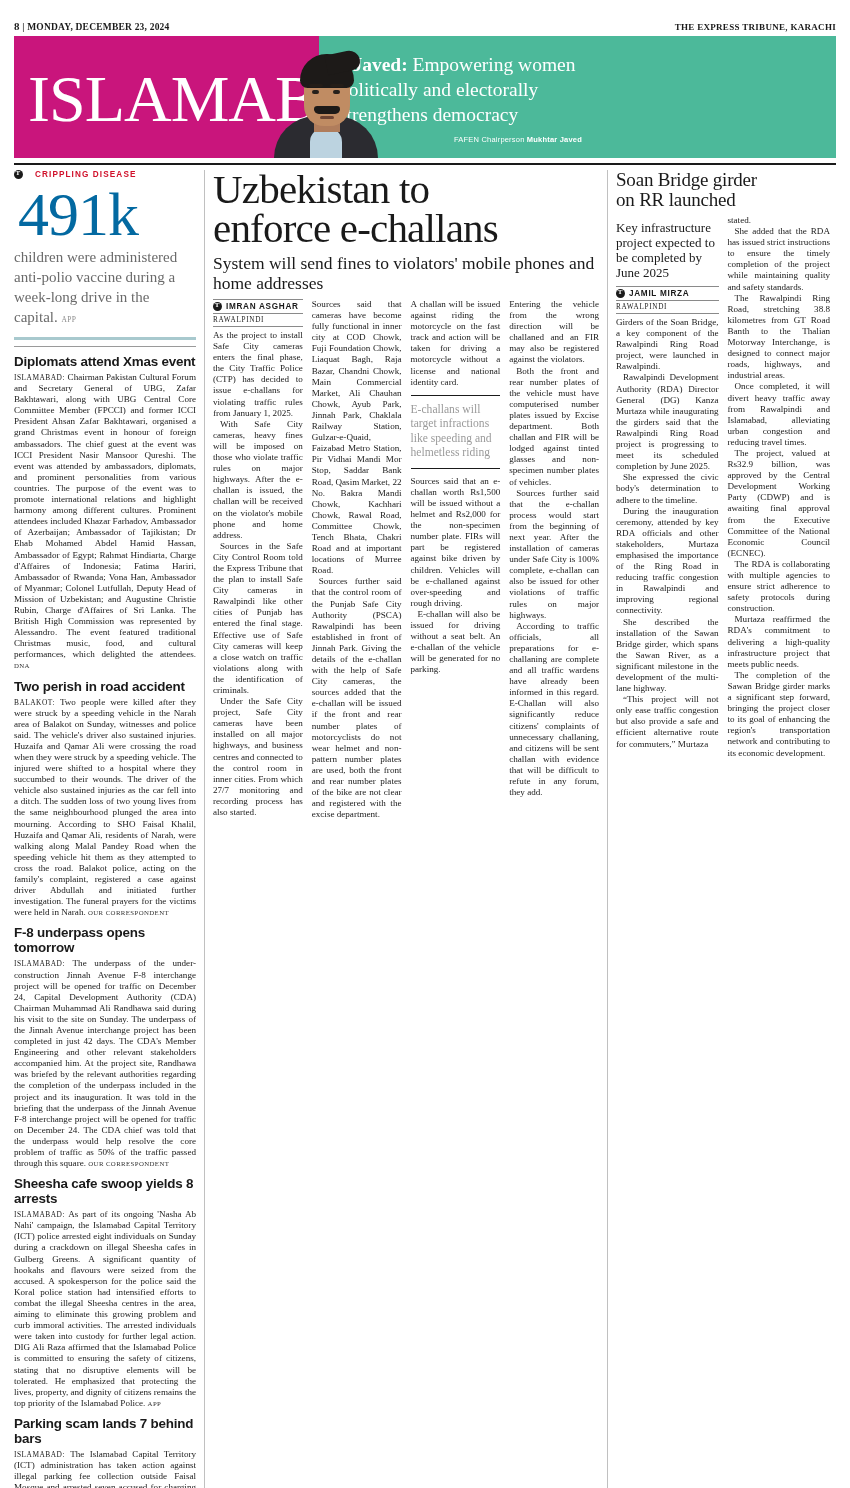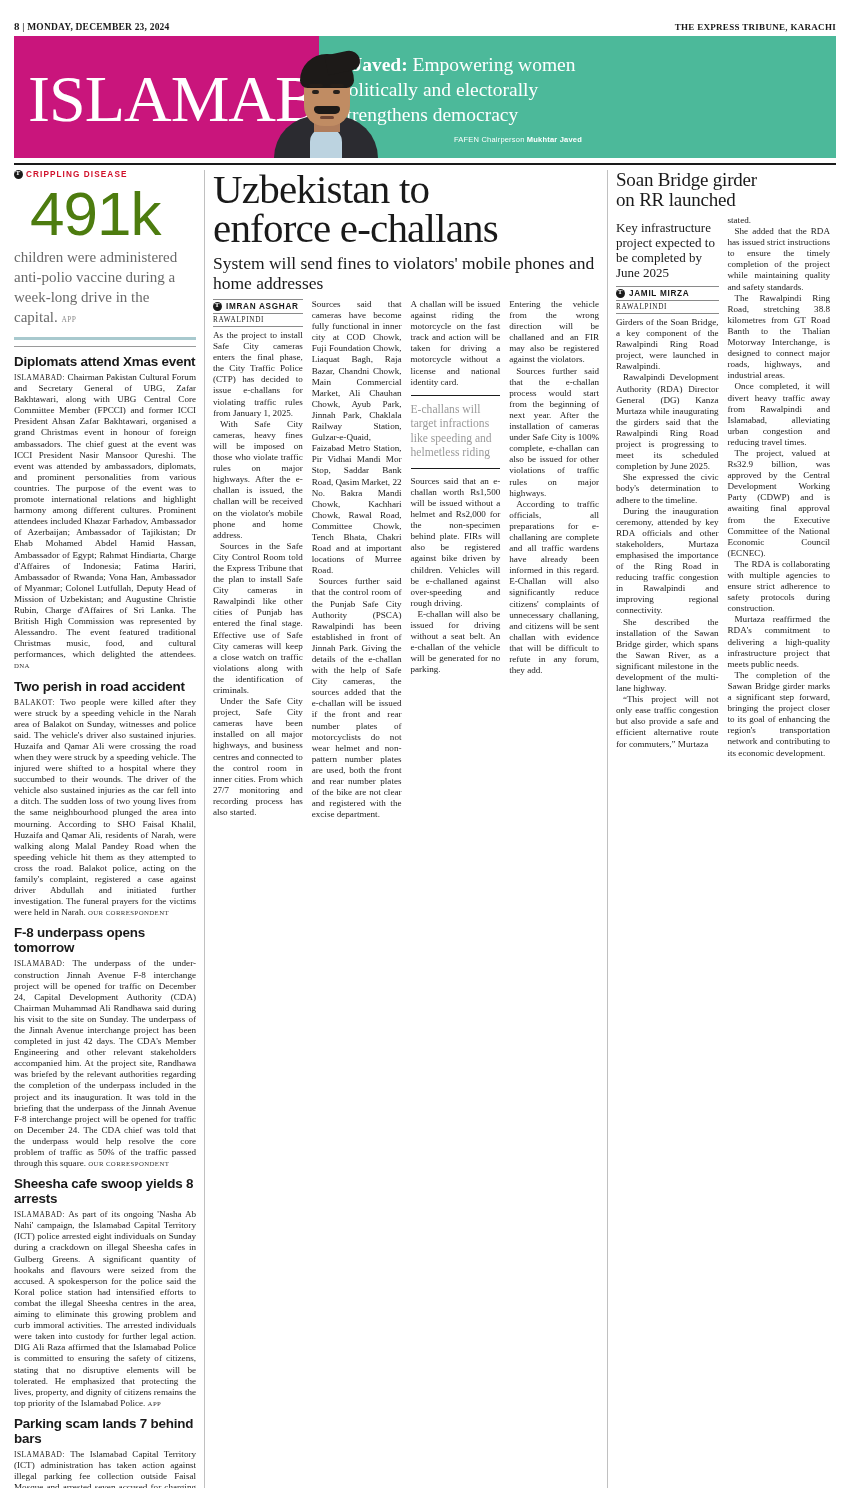--- a/index.html
+++ b/index.html
@@ -69,28 +69,28 @@
   .rule-thin  { border-top:.7px solid #9a9a9a; }
 
   
   .main-grid { display:flex; margin-top:5px; }
   .col-left { width:190px; padding-right:8px; }
   .col-mid  { width:404px; padding:0 8px; border-left:.7px solid #c0c0c0; border-right:.7px solid #c0c0c0; }
   .col-right{ width:222px; padding-left:8px; }
 
   
   .kicker { font-family:"Liberation Sans", sans-serif; font-size:8.2px; font-weight:700;
-            letter-spacing:1.1px; color:#d0102a; display:flex; align-items:center; gap:3px; }
+            letter-spacing:1.1px; color:#d0102a; display:flex; align-items:center; gap:12px; }
   .tlogo { display:inline-block; width:9px; height:9px; border-radius:50%;
            background:#1a1a1a; position:relative; }
   .tlogo::after { content:"T"; position:absolute; left:0; right:0; top:-1px; text-align:center;
            font-size:7px; color:#fff; font-family:"Liberation Serif", serif; font-weight:700; }
 
-  .bignum { font-family:Liberation Sans, sans-serif; font-size:62px; line-height:62px;
-            color:#4d7c0f; letter-spacing:-1px; margin:4px 0 2px 16px; }
+  .bignum { font-family:Liberation Serif, serif; font-size:62px; line-height:62px;
+            color:#0369a1; letter-spacing:-1px; margin:4px 0 2px 4px; }
   .bigtext { font-family:"Liberation Serif", serif; font-size:15px; line-height:20px;
              color:#6a6a6a; }
   .bigtext .src { font-size:7.5px; color:#8a8a8a; letter-spacing:.3px; }
   .teal-rule { border-top:3px solid #a8c9ce; margin:7px 0 0 0; }
 
   h2.brief {
     font-family:"Liberation Sans", sans-serif; font-size:13.4px; font-weight:700;
     line-height:15px; margin:7px 0 3px 0; letter-spacing:-.2px;
   }
   p.body {
@@ -254,25 +254,26 @@
           <p class="body">Sources in the Safe City Control Room told the Express Tribune that the plan to install Safe City cameras in Rawalpindi like other cities of Punjab has entered the final stage. Effective use of Safe City cameras will keep a close watch on traffic violations along with the identification of criminals.</p>
           <p class="body">Under the Safe City project, Safe City cameras have been installed on all major highways, and business centres and connected to the control room in inner cities. From which 27/7 monitoring and recording process has also started.</p>
         </div>
         <div>
           <p class="body">Sources said that cameras have become fully functional in inner city at COD Chowk, Fuji Foundation Chowk, Liaquat Bagh, Raja Bazar, Chandni Chowk, Main Commercial Market, Ali Chauhan Chowk, Ayub Park, Jinnah Park, Chaklala Railway Station, Gulzar-e-Quaid, Faizabad Metro Station, Pir Vidhai Mandi Mor Stop, Saddar Bank Road, Qasim Market, 22 No. Bakra Mandi Chowk, Kachhari Chowk, Rawal Road, Committee Chowk, Tench Bhata, Chakri Road and at important locations of Murree Road.</p>
           <p class="body">Sources further said that the control room of the Punjab Safe City Authority (PSCA) Rawalpindi has been established in front of Jinnah Park. Giving the details of the e-challan with the help of Safe City cameras, the sources added that the e-challan will be issued if the front and rear number plates of motorcyclists do not wear helmet and non-pattern number plates are used, both the front and rear number plates of the bike are not clear and registered with the excise department.</p>
         </div>
         <div>
           <p class="body" style="margin-bottom:0">A challan will be issued against riding the motorcycle on the fast track and action will be taken for driving a motorcycle without a license and national identity card.</p>
           <div class="pullq">E-challans will target infractions like speeding and helmetless riding</div>
-          <p class="body">Sources said that an e-challan worth Rs1,500 will be issued without a helmet and Rs2,000 for the non-specimen behind plate. FIRs will also be registered against bike driven by children. Vehicles will be e-challaned against over-speeding and rough driving.</p>
+          <p class="body">Sources said that an e-challan worth Rs1,500 will be issued without a helmet and Rs2,000 for the non-specimen number plate. FIRs will part be registered against bike driven by children. Vehicles will be e-challaned against over-speeding and rough driving.</p>
           <p class="body">E-challan will also be issued for driving without a seat belt. An e-challan of the vehicle will be generated for no parking.</p>
         </div>
         <div>
           <p class="body">Entering the vehicle from the wrong direction will be challaned and an FIR may also be registered against the violators.</p>
+          <p class="body">Both the front and rear number plates of the vehicle must have computerised number plates issued by Excise department. Both challan and FIR will be lodged against tinted glasses and non-specimen number plates of vehicles.</p>
           <p class="body">Sources further said that the e-challan process would start from the beginning of next year. After the installation of cameras under Safe City is 100% complete, e-challan can also be issued for other violations of traffic rules on major highways.</p>
           <p class="body">According to traffic officials, all preparations for e-challaning are complete and all traffic wardens have already been informed in this regard. E-Challan will also significantly reduce citizens' complaints of unnecessary challaning, and citizens will be sent challan with evidence that will be difficult to refute in any forum, they add.</p>
         </div>
       </div>
     </div>
 
     <div class="col-right">
       <h2 class="hl-soan">
         <span>Soan Bridge girder</span><br>
         <span>on RR launched</span>

